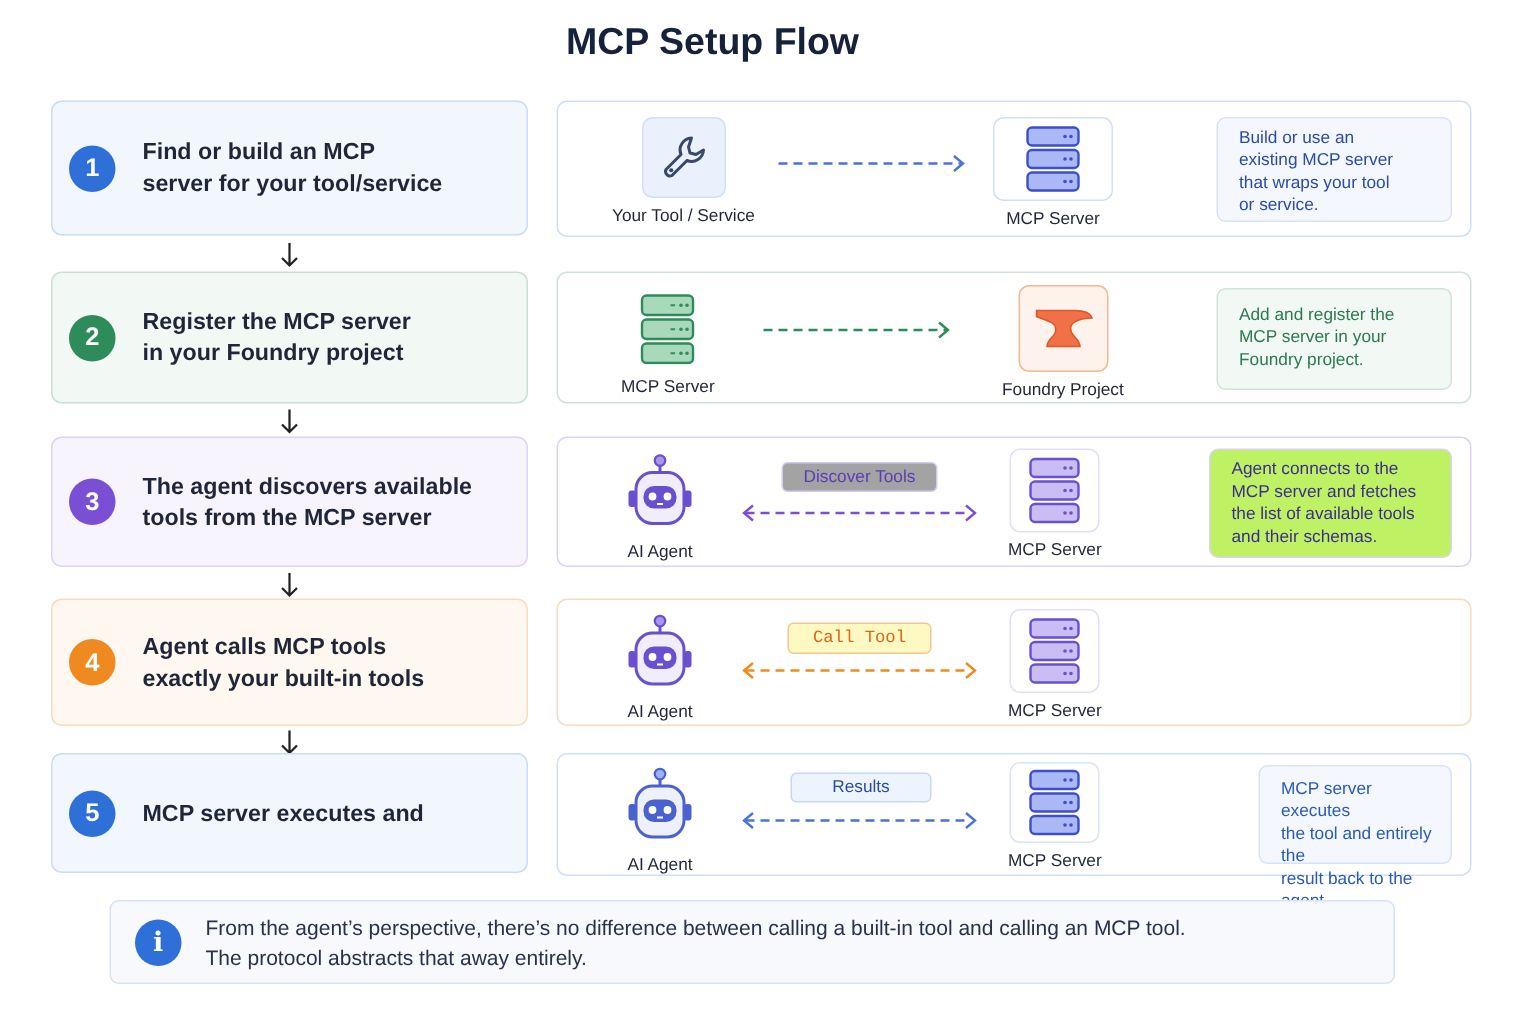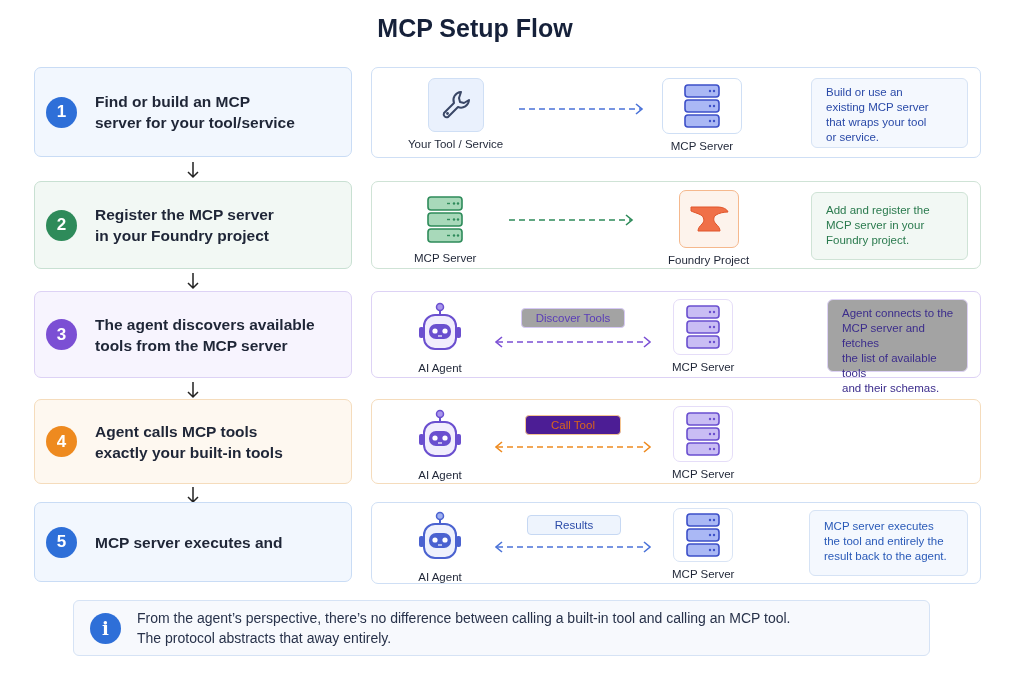--- a/index.html
+++ b/index.html
@@ -203,21 +203,21 @@
             <circle cx="30" cy="8" r="1.2"></circle>
             <circle cx="26" cy="23" r="1.2"></circle>
             <circle cx="30" cy="23" r="1.2"></circle>
             <circle cx="26" cy="38" r="1.2"></circle>
             <circle cx="30" cy="38" r="1.2"></circle>
           </g>
         </svg>
     </div>
     <div class="label">MCP Server</div>
   </div>
-  <div class="note" style="top:7px;width:141px;height:73px;background:#a3a3a3;border-color:#ddd2f5;color:#3c2d8c;">
+  <div class="note" style="top:7px;width:162px;height:73px;background:#bef264;border-color:#ddd2f5;color:#3c2d8c;">
     <div>Agent connects to the</div>
     <div>MCP server and fetches</div>
     <div>the list of available tools</div>
     <div>and their schemas.</div>
   </div>
 </div>
 
 <div class="panel" style="top:399px;height:85px;border-color:#f5dcbc;">
   <div class="node" style="left:40px;top:7px;">
     <div style="width:56px;height:56px;display:flex;align-items:center;justify-content:center;">
@@ -228,21 +228,21 @@
           <rect x="41" y="25" width="5" height="11" rx="2" fill="#6a4fcf"></rect>
           <rect x="9" y="13" width="32" height="34" rx="11" fill="#f1edfd" stroke="#6a4fcf" stroke-width="2"></rect>
           <rect x="14" y="22" width="22" height="15" rx="7" fill="#6a4fcf"></rect>
           <circle cx="20" cy="29" r="2.6" fill="#fff"></circle>
           <circle cx="30" cy="29" r="2.6" fill="#fff"></circle>
           <line x1="23" y1="34" x2="27" y2="34" stroke="#fff" stroke-width="1.2"></line>
         </svg>
     </div>
     <div class="label">AI Agent</div>
   </div>
-  <div class="chip" style="left:153px;top:15px;width:96px;background:#4c1d95;border-color:#f5c592;color:#d9661a;">Call Tool</div>
+  <div class="chip" style="left:153px;top:15px;width:96px;background:#fef9c3;border-color:#f5c592;color:#d9661a;font-family:Liberation Mono, monospace;">Call Tool</div>
   <svg class="conn" style="left:121px;top:40px;" width="160" height="14">
       <line x1="4" y1="7" x2="154" y2="7" stroke="#ee8a1f" stroke-width="1.6" stroke-dasharray="6 4"></line>
       <path d="M9 2 L3 7 L9 12 M151 2 L157 7 L151 12" fill="none" stroke="#ee8a1f" stroke-width="1.6"></path>
     </svg>
   <div class="node" style="left:300px;top:6px;">
     <div class="iconbox" style="width:60px;height:56px;background:#fff;border-color:#e5ddf8;">
       <svg width="38" height="46" viewBox="0 0 38 46">
           <g fill="#c9bdf4" stroke="#6a4fcf" stroke-width="1.6">
             <rect x="3" y="2" width="32" height="12" rx="3"></rect>
             <rect x="3" y="17" width="32" height="12" rx="3"></rect>
@@ -297,21 +297,21 @@
             <circle cx="30" cy="8" r="1.2"></circle>
             <circle cx="26" cy="23" r="1.2"></circle>
             <circle cx="30" cy="23" r="1.2"></circle>
             <circle cx="26" cy="38" r="1.2"></circle>
             <circle cx="30" cy="38" r="1.2"></circle>
           </g>
         </svg>
     </div>
     <div class="label">MCP Server</div>
   </div>
-  <div class="note" style="top:7px;width:159px;height:66px;background:#f4f8fe;border-color:#d6e3f5;color:#2a5ab8;padding-top:8px;">
+  <div class="note" style="top:7px;width:129px;height:66px;background:#f4f8fe;border-color:#d6e3f5;color:#2a5ab8;padding-top:8px;">
     <div>MCP server executes</div>
     <div>the tool and entirely the</div>
     <div>result back to the agent.</div>
   </div>
 </div>
 
 <div class="info">
   <div class="i-icon">i</div>
   <div class="txt">
     <div>From the agent’s perspective, there’s no difference between calling a built-in tool and calling an MCP tool.</div>

